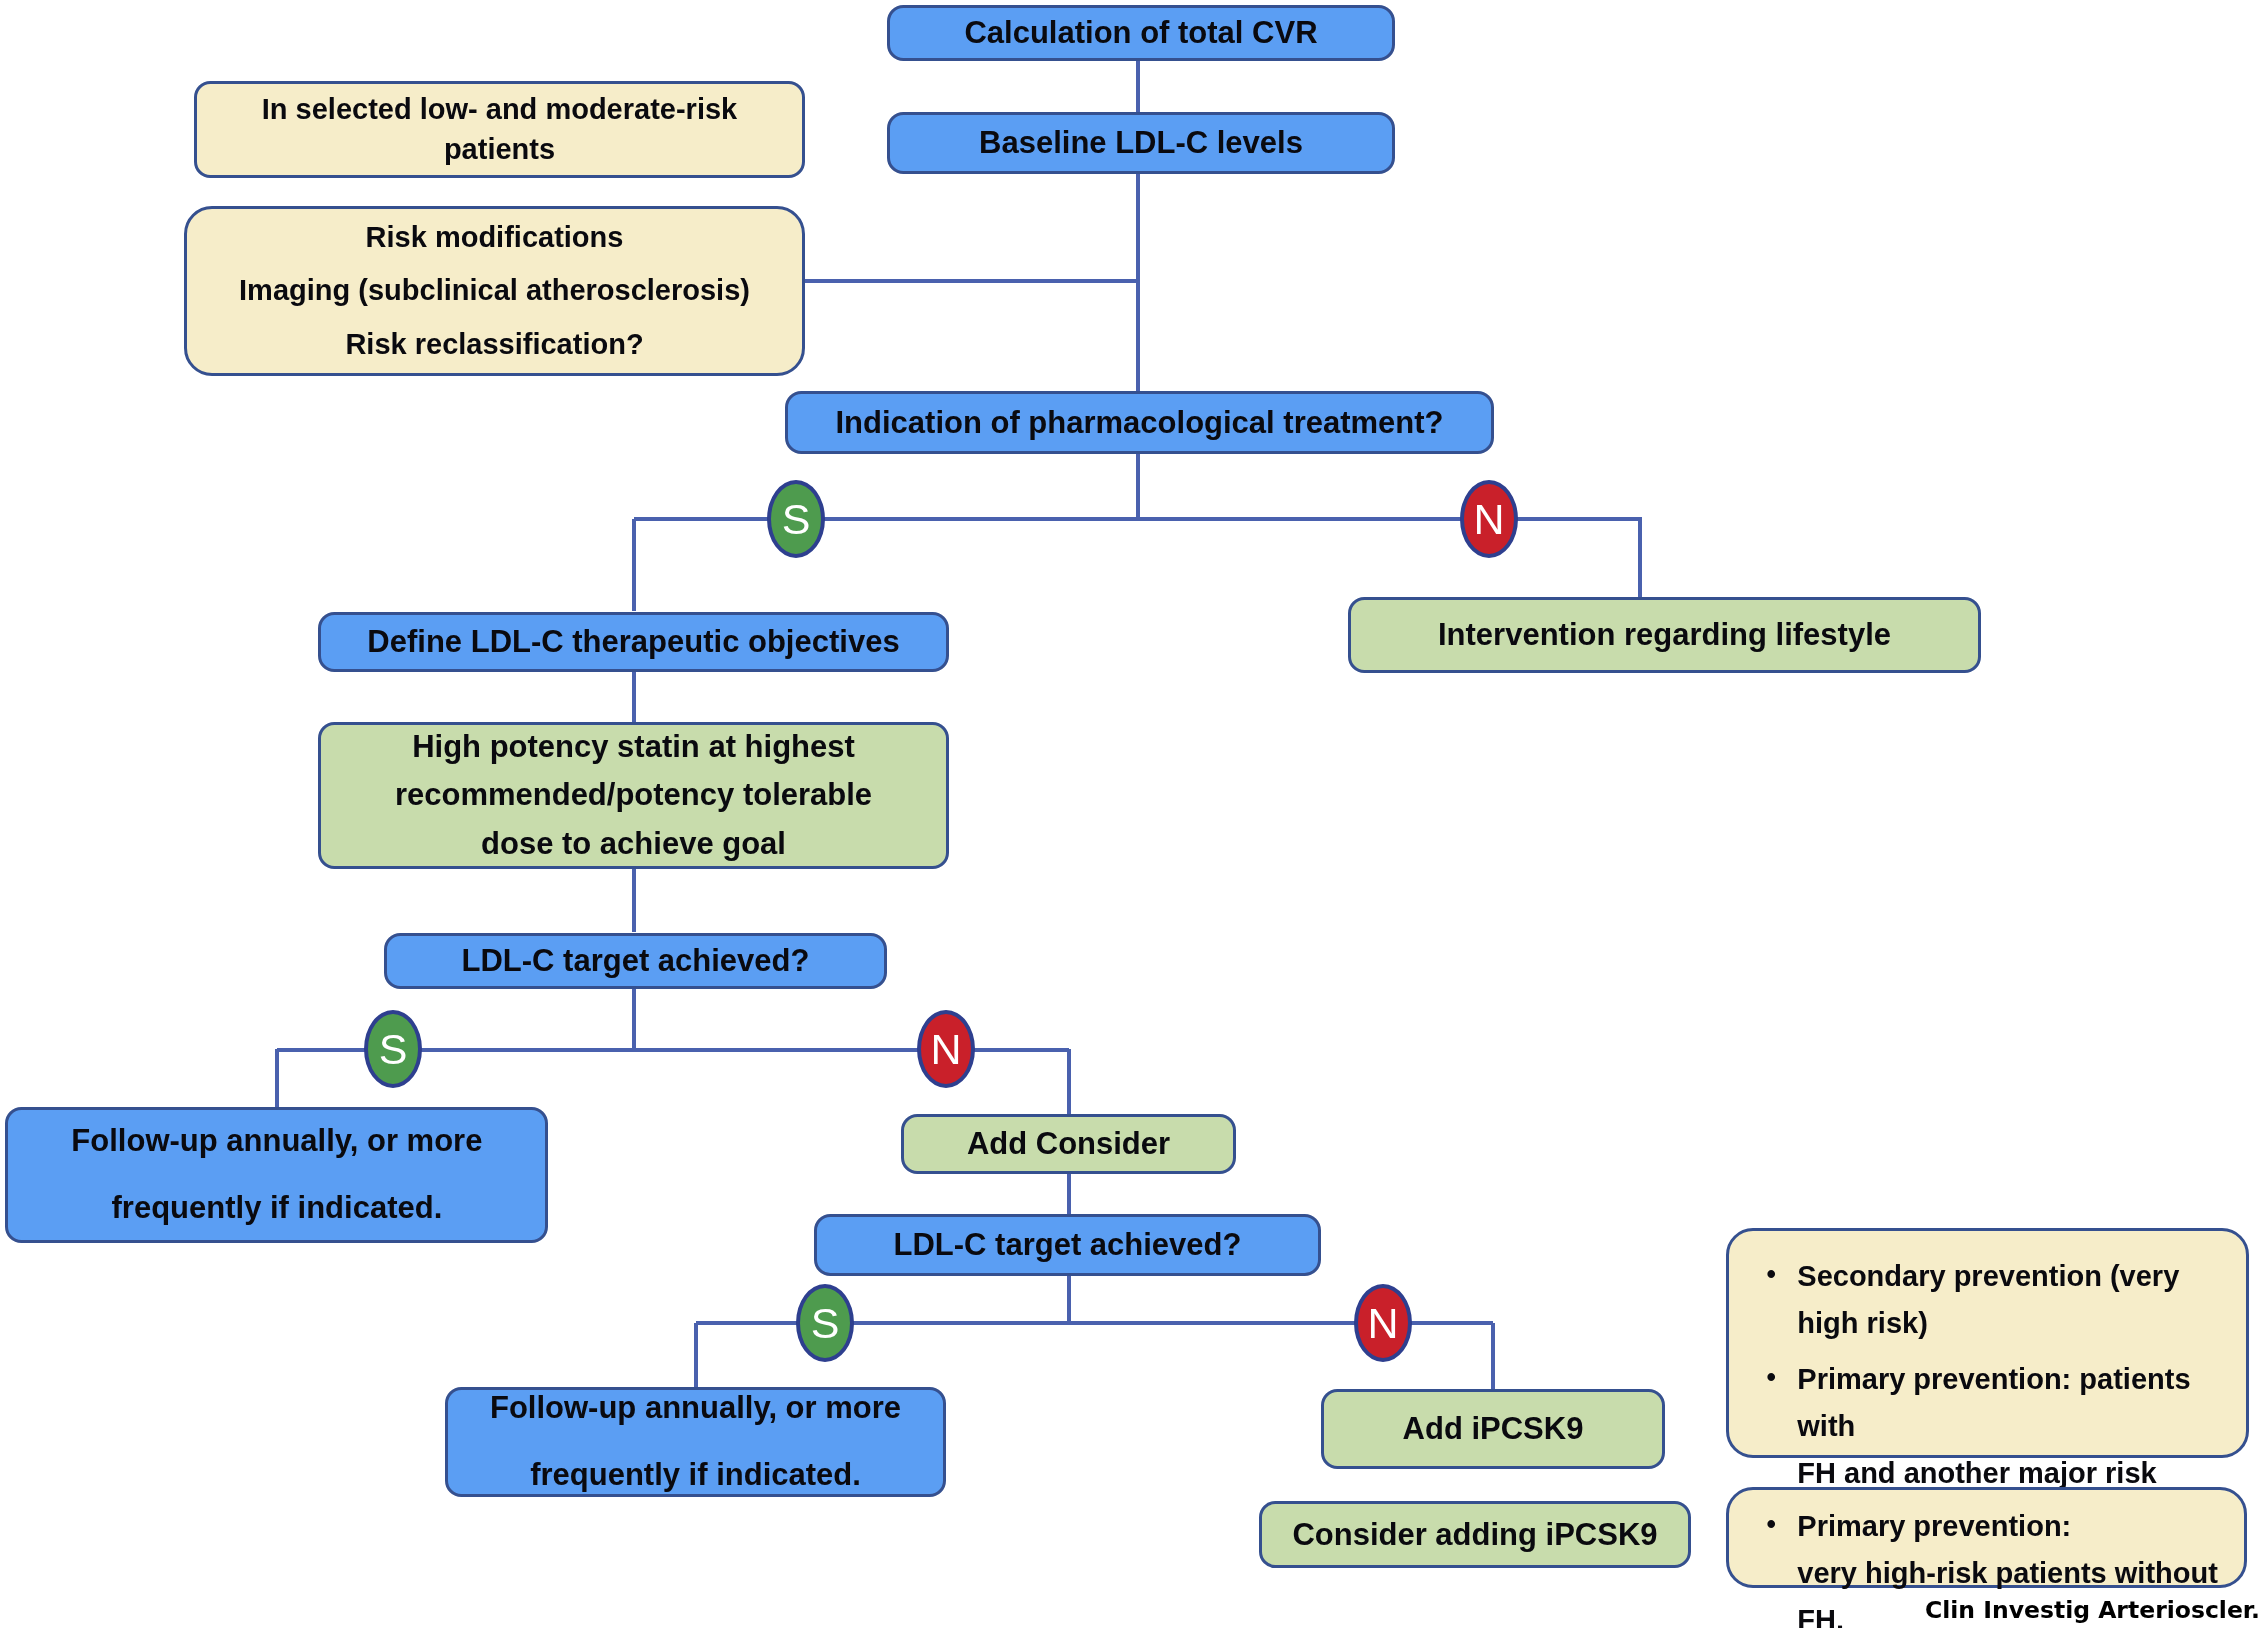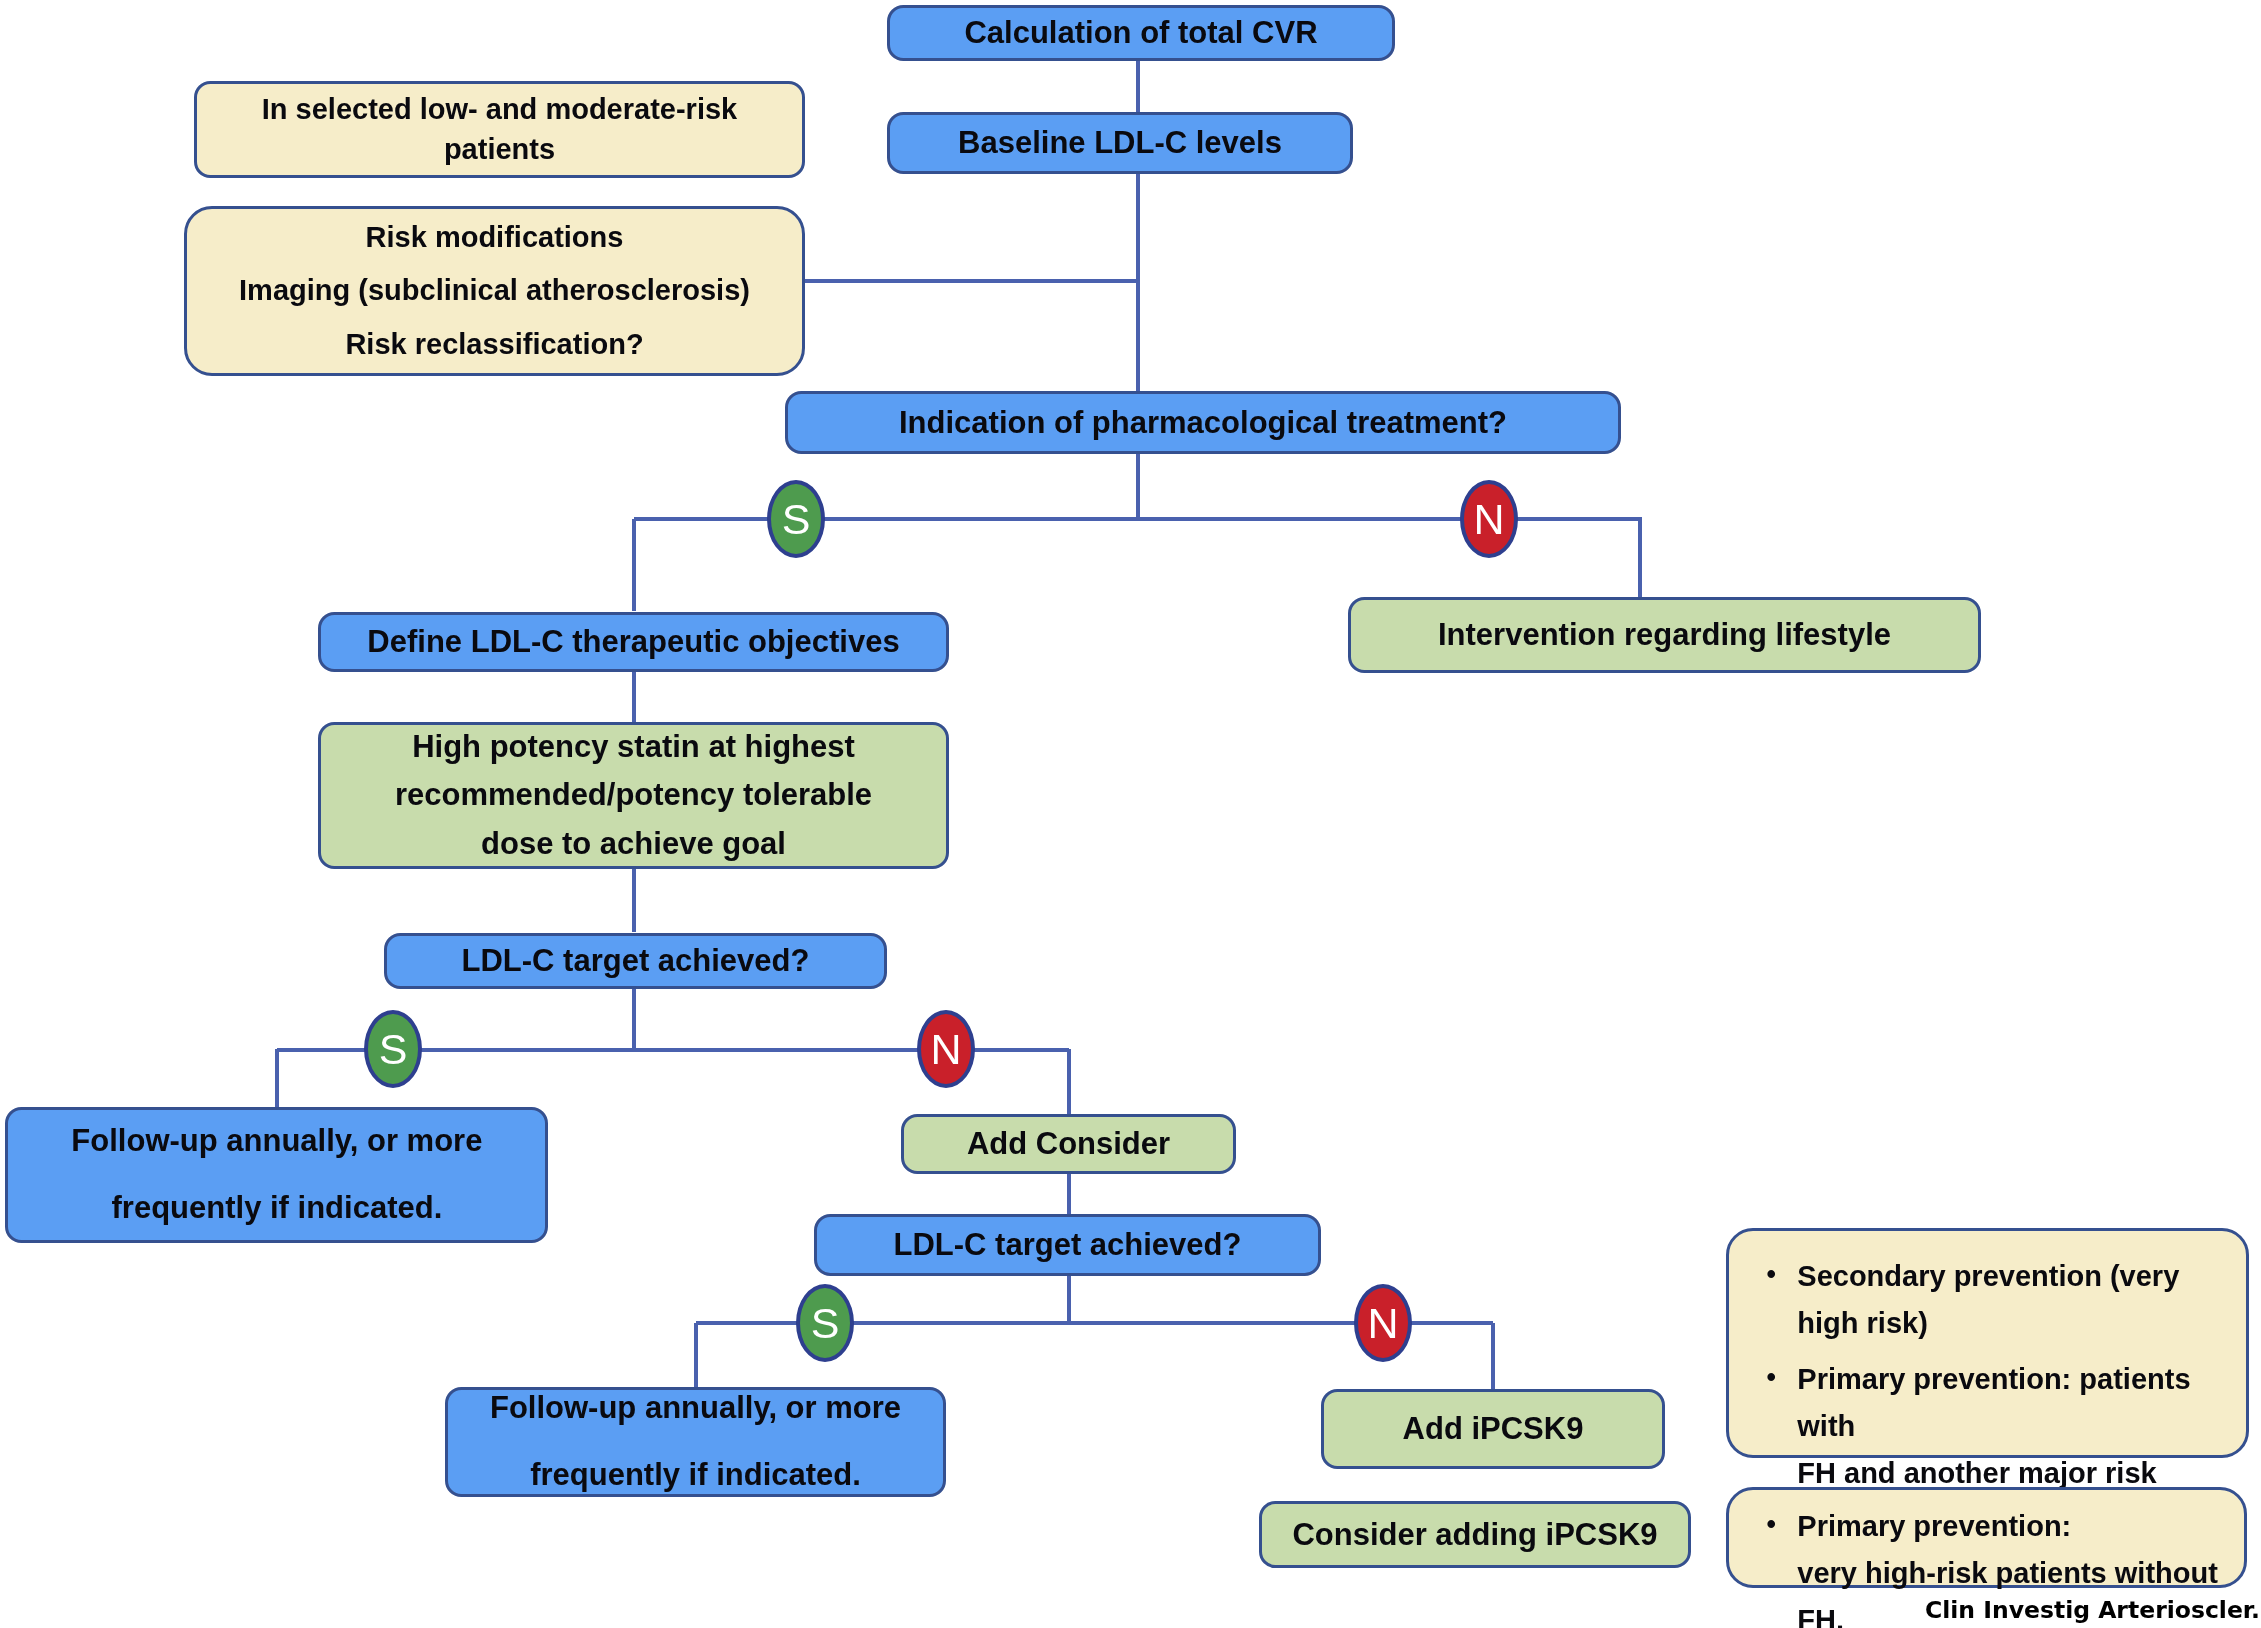--- a/index.html
+++ b/index.html
@@ -86,29 +86,29 @@
   <div class="line" style="left:275px;top:1049px;width:3.6px;height:58px;"></div>
   <div class="line" style="left:1067px;top:1049px;width:3.6px;height:65px;"></div>
   <div class="line" style="left:1067px;top:1174px;width:3.6px;height:40px;"></div>
 
   <div class="line" style="left:1067px;top:1276px;width:3.6px;height:47px;"></div>
   <div class="line" style="left:696px;top:1321px;width:797px;height:3.6px;"></div>
   <div class="line" style="left:694px;top:1323px;width:3.6px;height:64px;"></div>
   <div class="line" style="left:1491px;top:1323px;width:3.6px;height:66px;"></div>
 
   <div class="box blue" style="left:887px;top:4.5px;width:508px;height:56px;">Calculation of total CVR</div>
-  <div class="box blue" style="left:887px;top:112px;width:466px;height:62px;text-align:right;">Baseline LDL-C levels</div>
+  <div class="box blue" style="left:887px;top:112px;width:508px;height:62px;text-align:right;">Baseline LDL-C levels</div>
 
   <div class="box yellow" style="left:194px;top:81px;width:611px;height:97px;">In selected low- and moderate-risk
 patients</div>
   <div class="box yellow r-big lh-yellow2" style="left:184px;top:206px;width:621px;height:170px;">Risk modifications
 Imaging (subclinical atherosclerosis)
 Risk reclassification?</div>
 
-  <div class="box blue" style="left:785px;top:391px;width:836px;height:63px;">Indication of pharmacological treatment?</div>
+  <div class="box blue" style="left:785px;top:391px;width:709px;height:63px;">Indication of pharmacological treatment?</div>
 
   <div class="box blue" style="left:318px;top:612px;width:631px;height:60px;">Define LDL-C therapeutic objectives</div>
   <div class="box green" style="left:1348px;top:597px;width:633px;height:76px;">Intervention regarding lifestyle</div>
 
   <div class="box green lh-statin" style="left:318px;top:722px;width:631px;height:147px;">High potency statin at highest
 recommended/potency tolerable
 dose to achieve goal</div>
 
   <div class="box blue" style="left:384px;top:933px;width:503px;height:56px;">LDL-C target achieved?</div>
 

